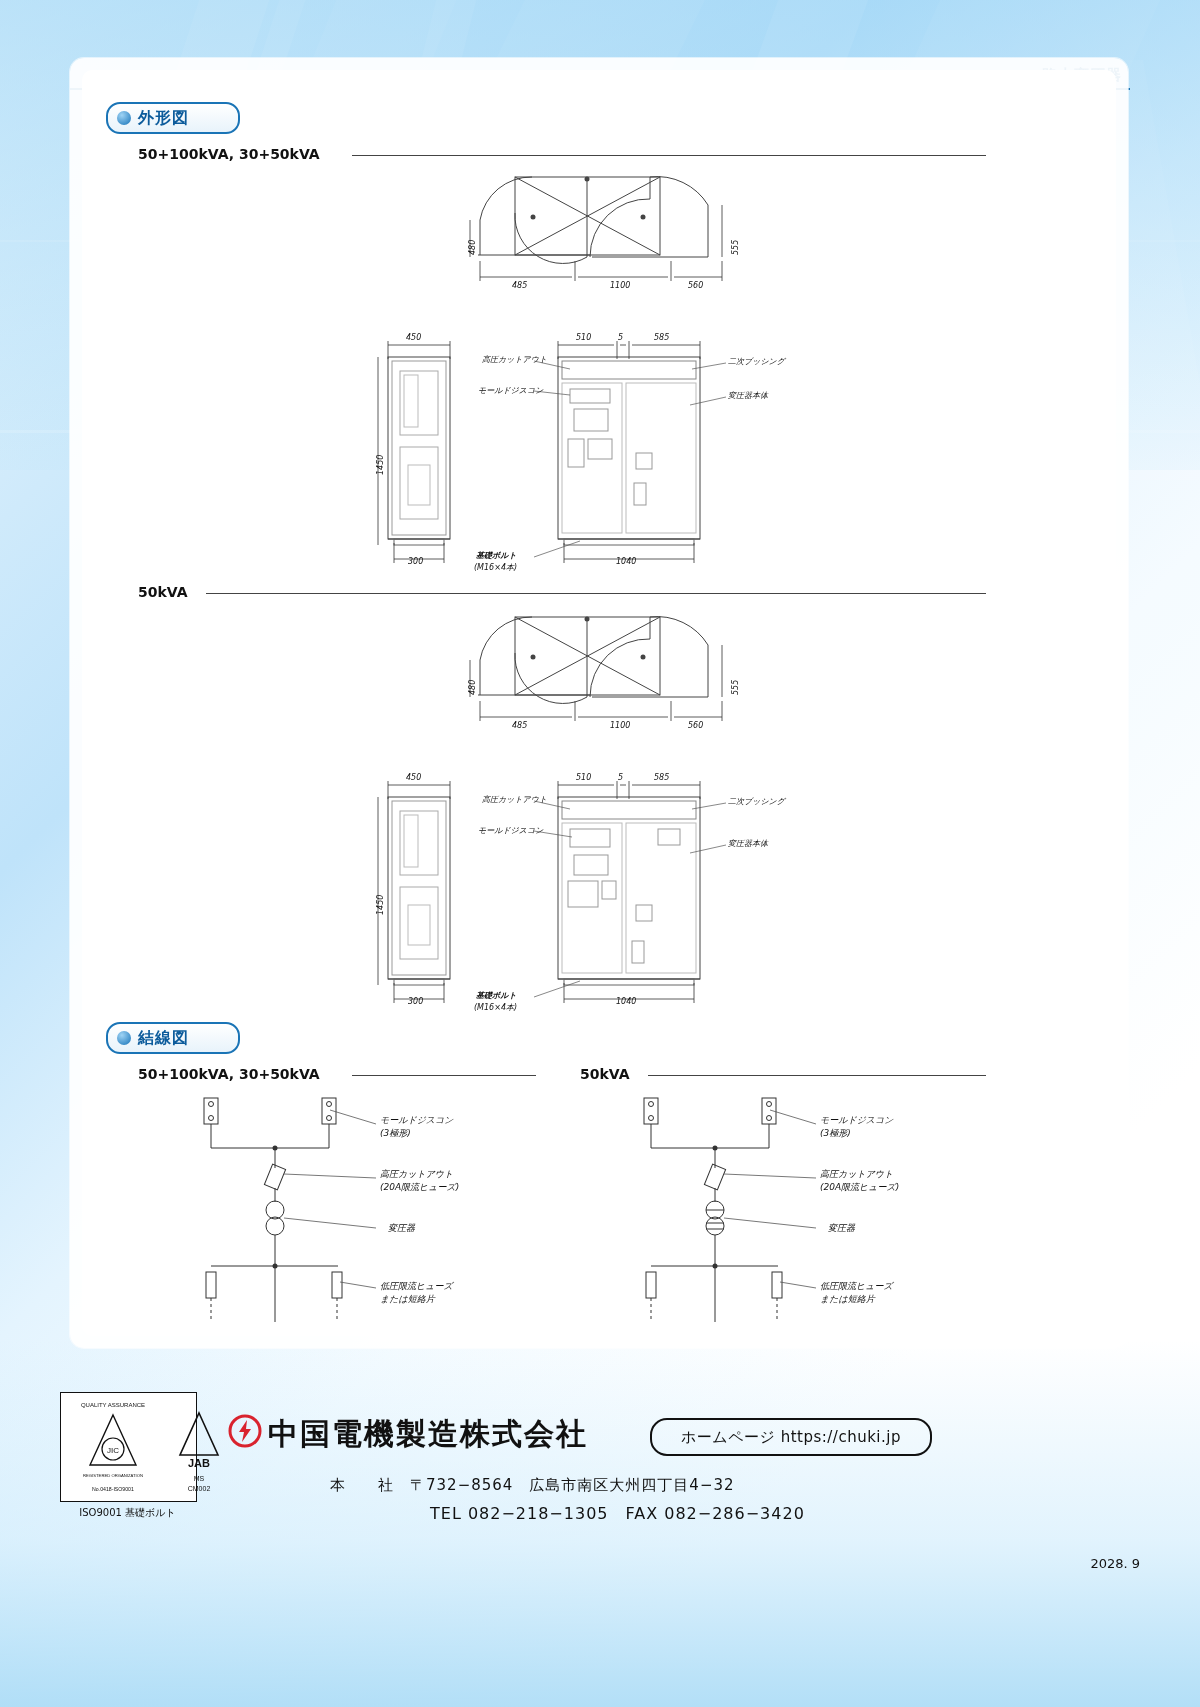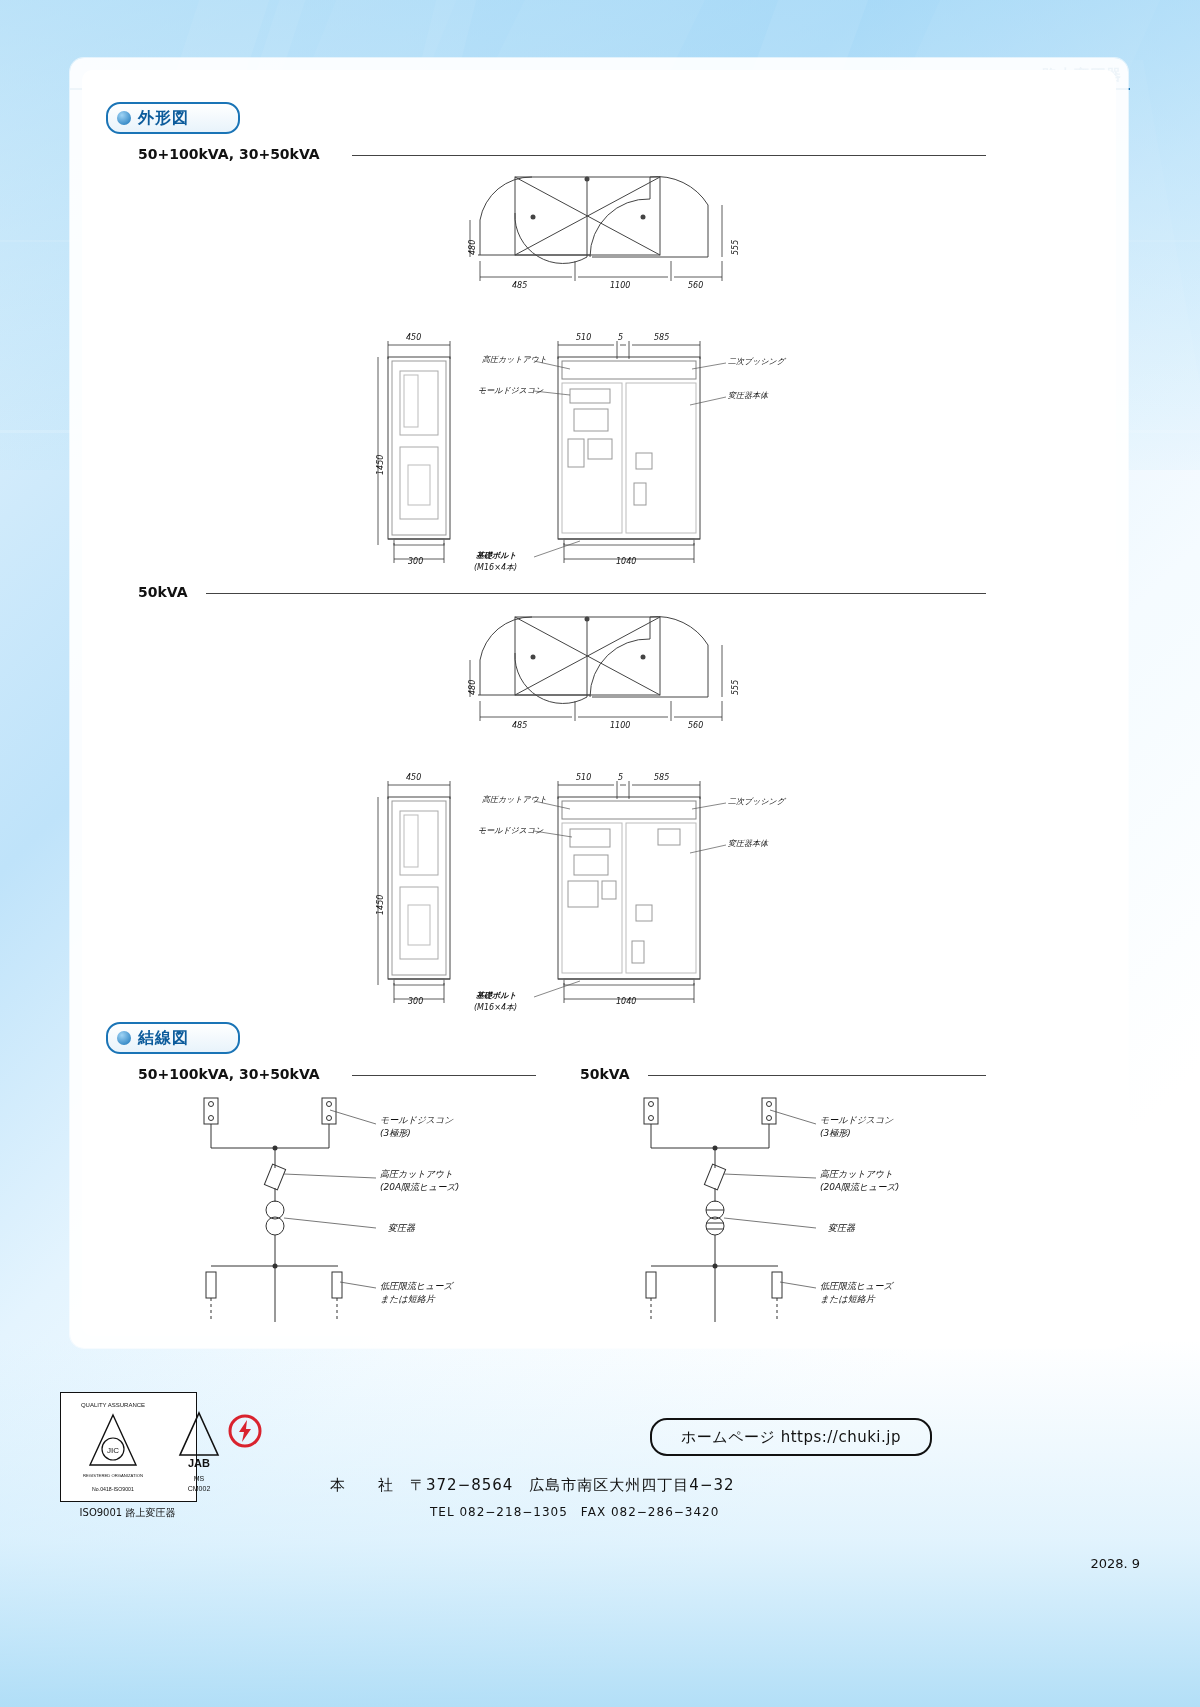--- a/index.html
+++ b/index.html
@@ -81,21 +81,21 @@
   .company{
     position:absolute;left:216px;top:34px;font-size:30px;font-weight:bold;color:#111;letter-spacing:2px;
   }
   .hp{
     position:absolute;left:650px;top:38px;width:278px;height:34px;
     border:2px solid #111;border-radius:17px;
     display:flex;align-items:center;justify-content:center;
     font-size:15px;color:#111;letter-spacing:.5px;text-align:right;
   }
   .addr1{position:absolute;left:330px;top:96px;font-size:15px;color:#111;letter-spacing:1px;}
-  .addr2{position:absolute;left:430px;top:124px;font-size:12px;color:#111;letter-spacing:1px;}
+  .addr2{position:absolute;left:430px;top:124px;font-size:16px;color:#111;letter-spacing:1px;}
   .date{position:absolute;right:60px;top:176px;font-size:13px;color:#111;}
   .logo-mark{position:absolute;left:228px;top:34px;}
 </style>
 </head>
 <body>
 
 <div class="bg">
   <div class="bg-shapes">
     <div style="left:170px;top:-40px;width:70px;height:260px;transform:skewX(-18deg);opacity:.55;"></div>
     <div style="left:255px;top:-30px;width:26px;height:210px;transform:skewX(-18deg);opacity:.5;"></div>
@@ -485,27 +485,28 @@
     <div class="divider"></div>
     <div class="half">
       <svg width="67" height="106" viewBox="0 0 67 106">
         <polygon points="33,20 52,62 14,62" fill="none" stroke="#111" stroke-width="1.6"></polygon>
         <text x="33" y="74" font-size="11" text-anchor="middle" fill="#111" font-weight="bold" font-family="Liberation Sans, sans-serif">JAB</text>
         <text x="33" y="88" font-size="7" text-anchor="middle" fill="#111" font-family="Liberation Sans, sans-serif">MS</text>
         <text x="33" y="98" font-size="7" text-anchor="middle" fill="#111" font-family="Liberation Sans, sans-serif">CM002</text>
       </svg>
     </div>
   </div>
-  <div class="isocap">ISO9001 路上変圧器</div>
+  <div class="isocap">ISO9001 基礎ボルト</div>
 
   <div class="logo-mark">
     <svg width="34" height="34" viewBox="0 0 34 34">
       <circle cx="17" cy="17" r="15" fill="none" stroke="#d9232e" stroke-width="3"></circle>
       <path d="M19 6 L11 18 L16 18 L14 28 L23 15 L18 15 Z" fill="#d9232e"></path>
     </svg>
   </div>
+  <div class="company" style="left:268px;">中国電機製造株式会社</div>
 
   <div class="hp">ホームページ https://chuki.jp</div>
 
-  <div class="addr1">本　　社　〒372−8564　広島市南区大州四丁目4−32</div>
+  <div class="addr1">本　　社　〒732−8564　広島市南区大州四丁目4−32</div>
   <div class="addr2">TEL 082−218−1305　FAX 082−286−3420</div>
   <div class="date">2028. 9</div>
 </div>
 
 </body></html>

